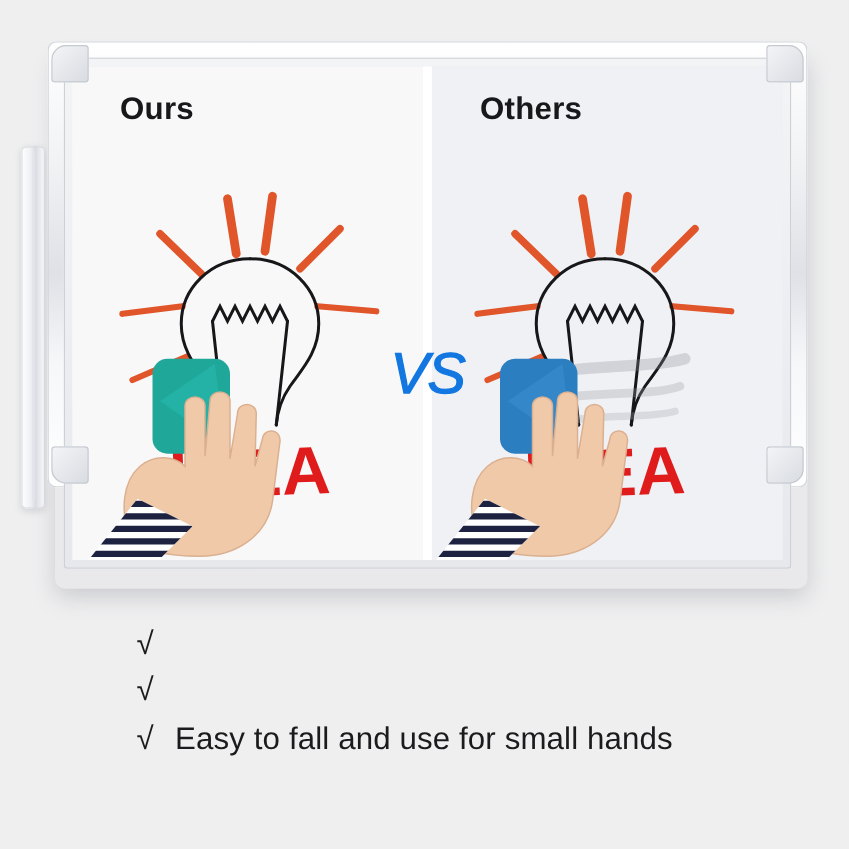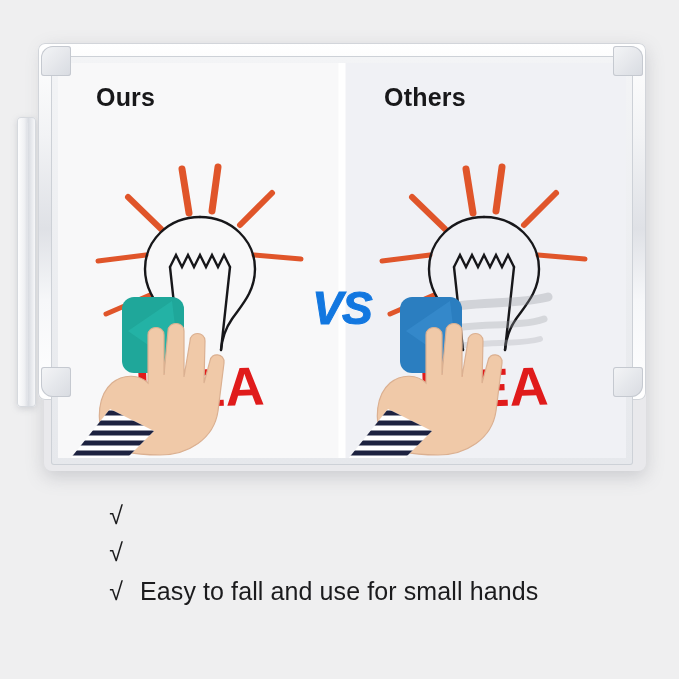--- a/index.html
+++ b/index.html
@@ -18,21 +18,21 @@
   }
   
   .board-shadow{
     position:absolute;left:6px;top:10px;width:602px;height:428px;
     border-radius:8px;
     box-shadow:0 6px 18px rgba(120,124,132,.30);
     background:#e9e9ec;
   }
   
   .frame{
-    position:absolute;left:0;top:10px;width:608px;height:357px;
+    position:absolute;left:0;top:0;width:608px;height:357px;
     border-radius:7px;
     background:
       linear-gradient(180deg,#ffffff 0%,#f2f3f5 26%,#dfe1e6 52%,#f6f7f9 72%,#ffffff 100%);
     box-shadow:inset 0 0 0 1px #d2d5da;
   }
   
   .frame-inner{
     position:absolute;left:13px;top:13px;width:582px;height:409px;
     border-radius:3px;
     background:linear-gradient(180deg,#f3f4f6,#e6e8ec);
@@ -81,21 +81,21 @@
   .head{
     position:absolute;top:20px;font-size:25px;font-weight:bold;color:#18181a;
     letter-spacing:.2px;
   }
   .head-ours{left:38px;}
   .head-others{left:50%;margin-left:42px;}
 
   
   .vs{
     position:absolute;left:50%;top:218px;transform:translateX(-50%);
-    font-size:46px;font-weight:bold;font-style:italic;
+    font-size:46px;font-weight:normal;font-style:italic;
     color:#1277e0;
     letter-spacing:-1px;
     -webkit-text-stroke:1px #1277e0;
     z-index:12;
     text-shadow:0 1px 0 #ffffff;
   }
 
   
   .draw{position:absolute;top:46px;width:50%;height:340px;}
   .draw-left{left:0;}

